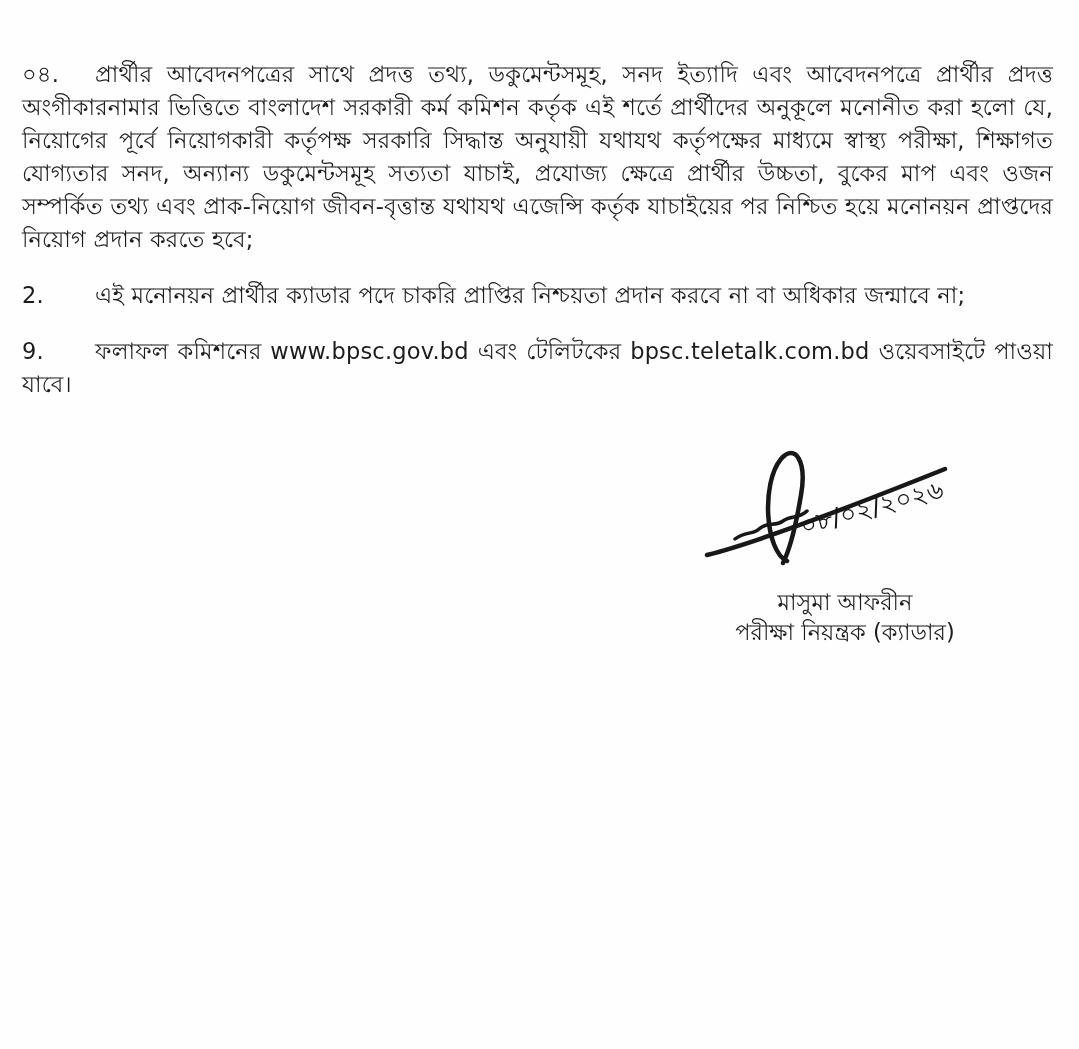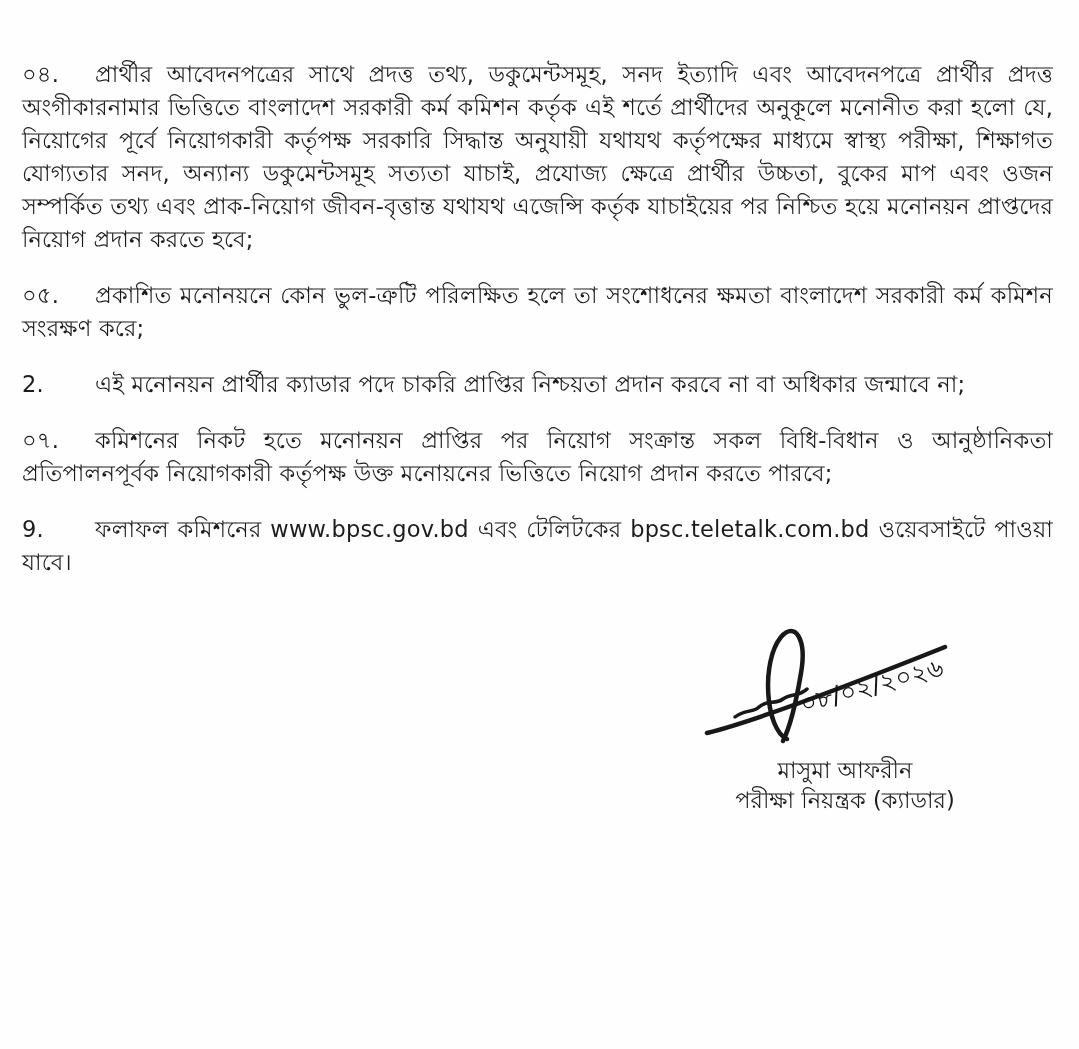--- a/index.html
+++ b/index.html
@@ -44,45 +44,43 @@
     text-align: center;
   }
   .signature-art {
     width: 300px;
     height: 128px;
     display: block;
   }
   .sig-name {
     font-size: 22.5px;
     line-height: 30px;
-    margin-top: 6px;
+    margin-top: 16px;
     text-align: center;
   }
   .sig-title {
     font-size: 22.5px;
     line-height: 30px;
   }
   .sig-date-text {
     font-size: 25px;
     fill: #141414;
     font-family: "DejaVu Sans", sans-serif;
   }
 </style>
 </head>
 <body>
 
 <div class="page">
 
   <p class="clause"><span class="clause-num">০৪.</span><span>প্রার্থীর আবেদনপত্রের সাথে প্রদত্ত তথ্য, ডকুমেন্টসমূহ, সনদ ইত্যাদি এবং আবেদনপত্রে প্রার্থীর প্রদত্ত অংগীকারনামার ভিত্তিতে বাংলাদেশ সরকারী কর্ম কমিশন কর্তৃক এই শর্তে প্রার্থীদের অনুকূলে মনোনীত করা হলো যে, নিয়োগের পূর্বে নিয়োগকারী কর্তৃপক্ষ সরকারি সিদ্ধান্ত অনুযায়ী যথাযথ কর্তৃপক্ষের মাধ্যমে স্বাস্থ্য পরীক্ষা, শিক্ষাগত যোগ্যতার সনদ, অন্যান্য ডকুমেন্টসমূহ সত্যতা যাচাই, প্রযোজ্য ক্ষেত্রে প্রার্থীর উচ্চতা, বুকের মাপ এবং ওজন সম্পর্কিত তথ্য এবং প্রাক-নিয়োগ জীবন-বৃত্তান্ত যথাযথ এজেন্সি কর্তৃক যাচাইয়ের পর নিশ্চিত হয়ে মনোনয়ন প্রাপ্তদের নিয়োগ প্রদান করতে হবে;</span></p>
 
-  <p class="clause"><span class="clause-num">০৫.</span><span>প্রকাশিত মনোনয়নে কোন ভুল-ত্রুটি পরিলক্ষিত হলে তা সংশোধনের ক্ষমতা বাংলাদেশ সরকারী কর্ম কমিশন সংরক্ষণ করে;</span></p>
 
   <p class="clause"><span class="clause-num">2.</span><span>এই মনোনয়ন প্রার্থীর ক্যাডার পদে চাকরি প্রাপ্তির নিশ্চয়তা প্রদান করবে না বা অধিকার জন্মাবে না;</span></p>
 
-  <p class="clause"><span class="clause-num">০৭.</span><span>কমিশনের নিকট হতে মনোনয়ন প্রাপ্তির পর নিয়োগ সংক্রান্ত সকল বিধি-বিধান ও আনুষ্ঠানিকতা প্রতিপালনপূর্বক নিয়োগকারী কর্তৃপক্ষ উক্ত মনোয়নের ভিত্তিতে নিয়োগ প্রদান করতে পারবে;</span></p>
 
   <p class="clause"><span class="clause-num">9.</span><span>ফলাফল কমিশনের www.bpsc.gov.bd এবং টেলিটকের bpsc.teletalk.com.bd ওয়েবসাইটে পাওয়া যাবে।</span></p>
 
   <div class="signature-block">
     <div class="signature-inner">
 
       <svg class="signature-art" viewBox="0 0 300 128" aria-hidden="true">
 
         <path d="M 12 112 C 60 100, 160 62, 250 26" fill="none" stroke="#181818" stroke-width="4.5" stroke-linecap="round"></path>
 

